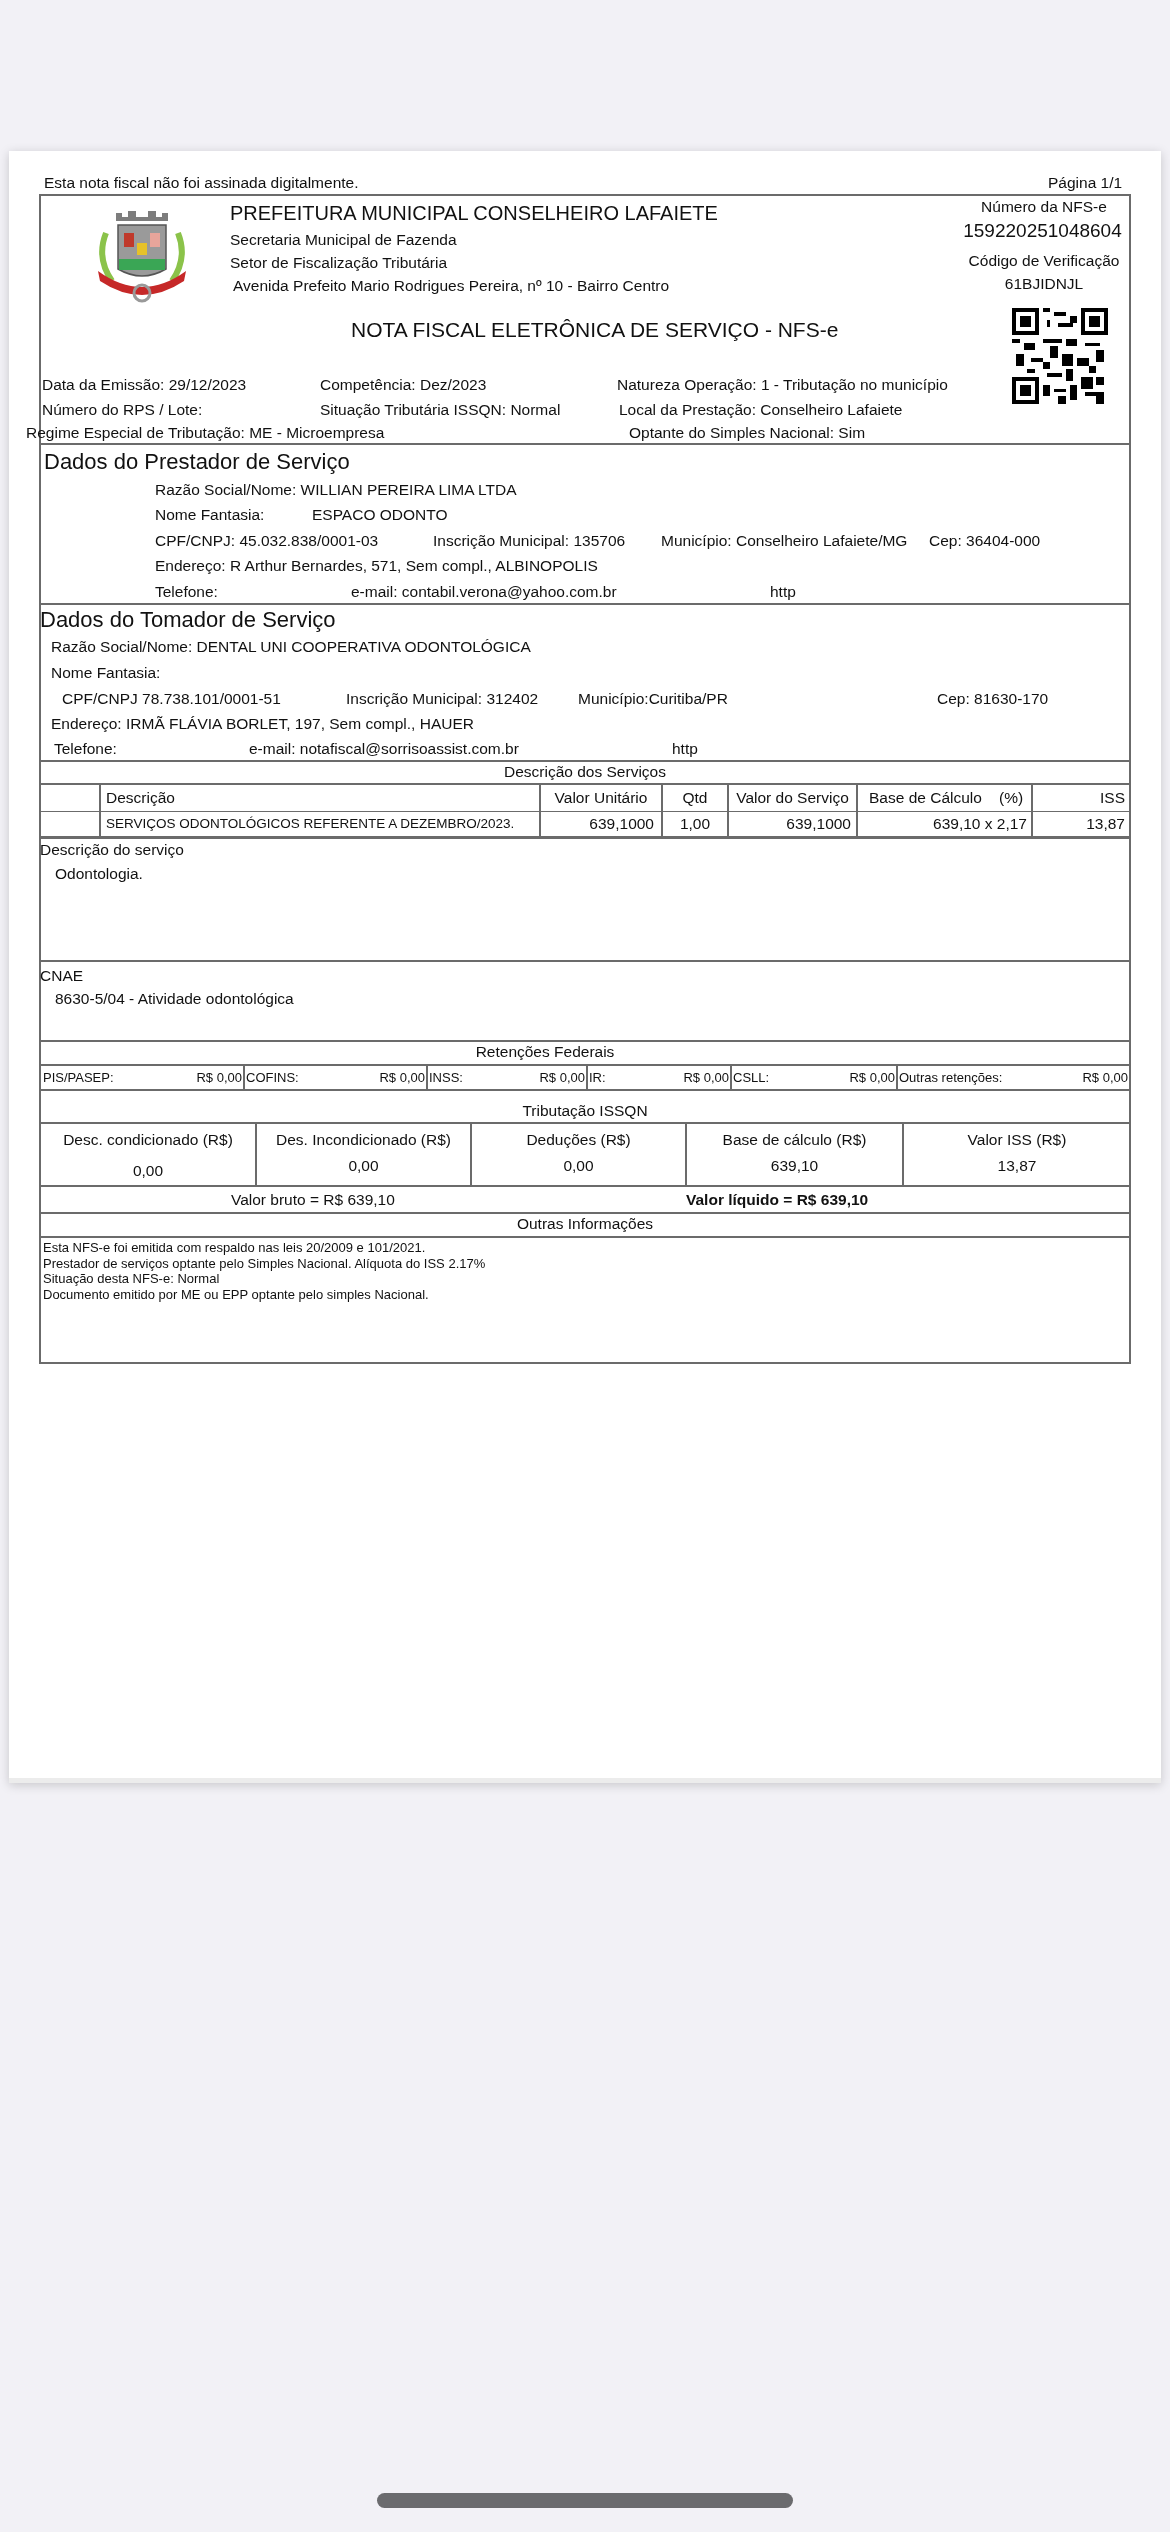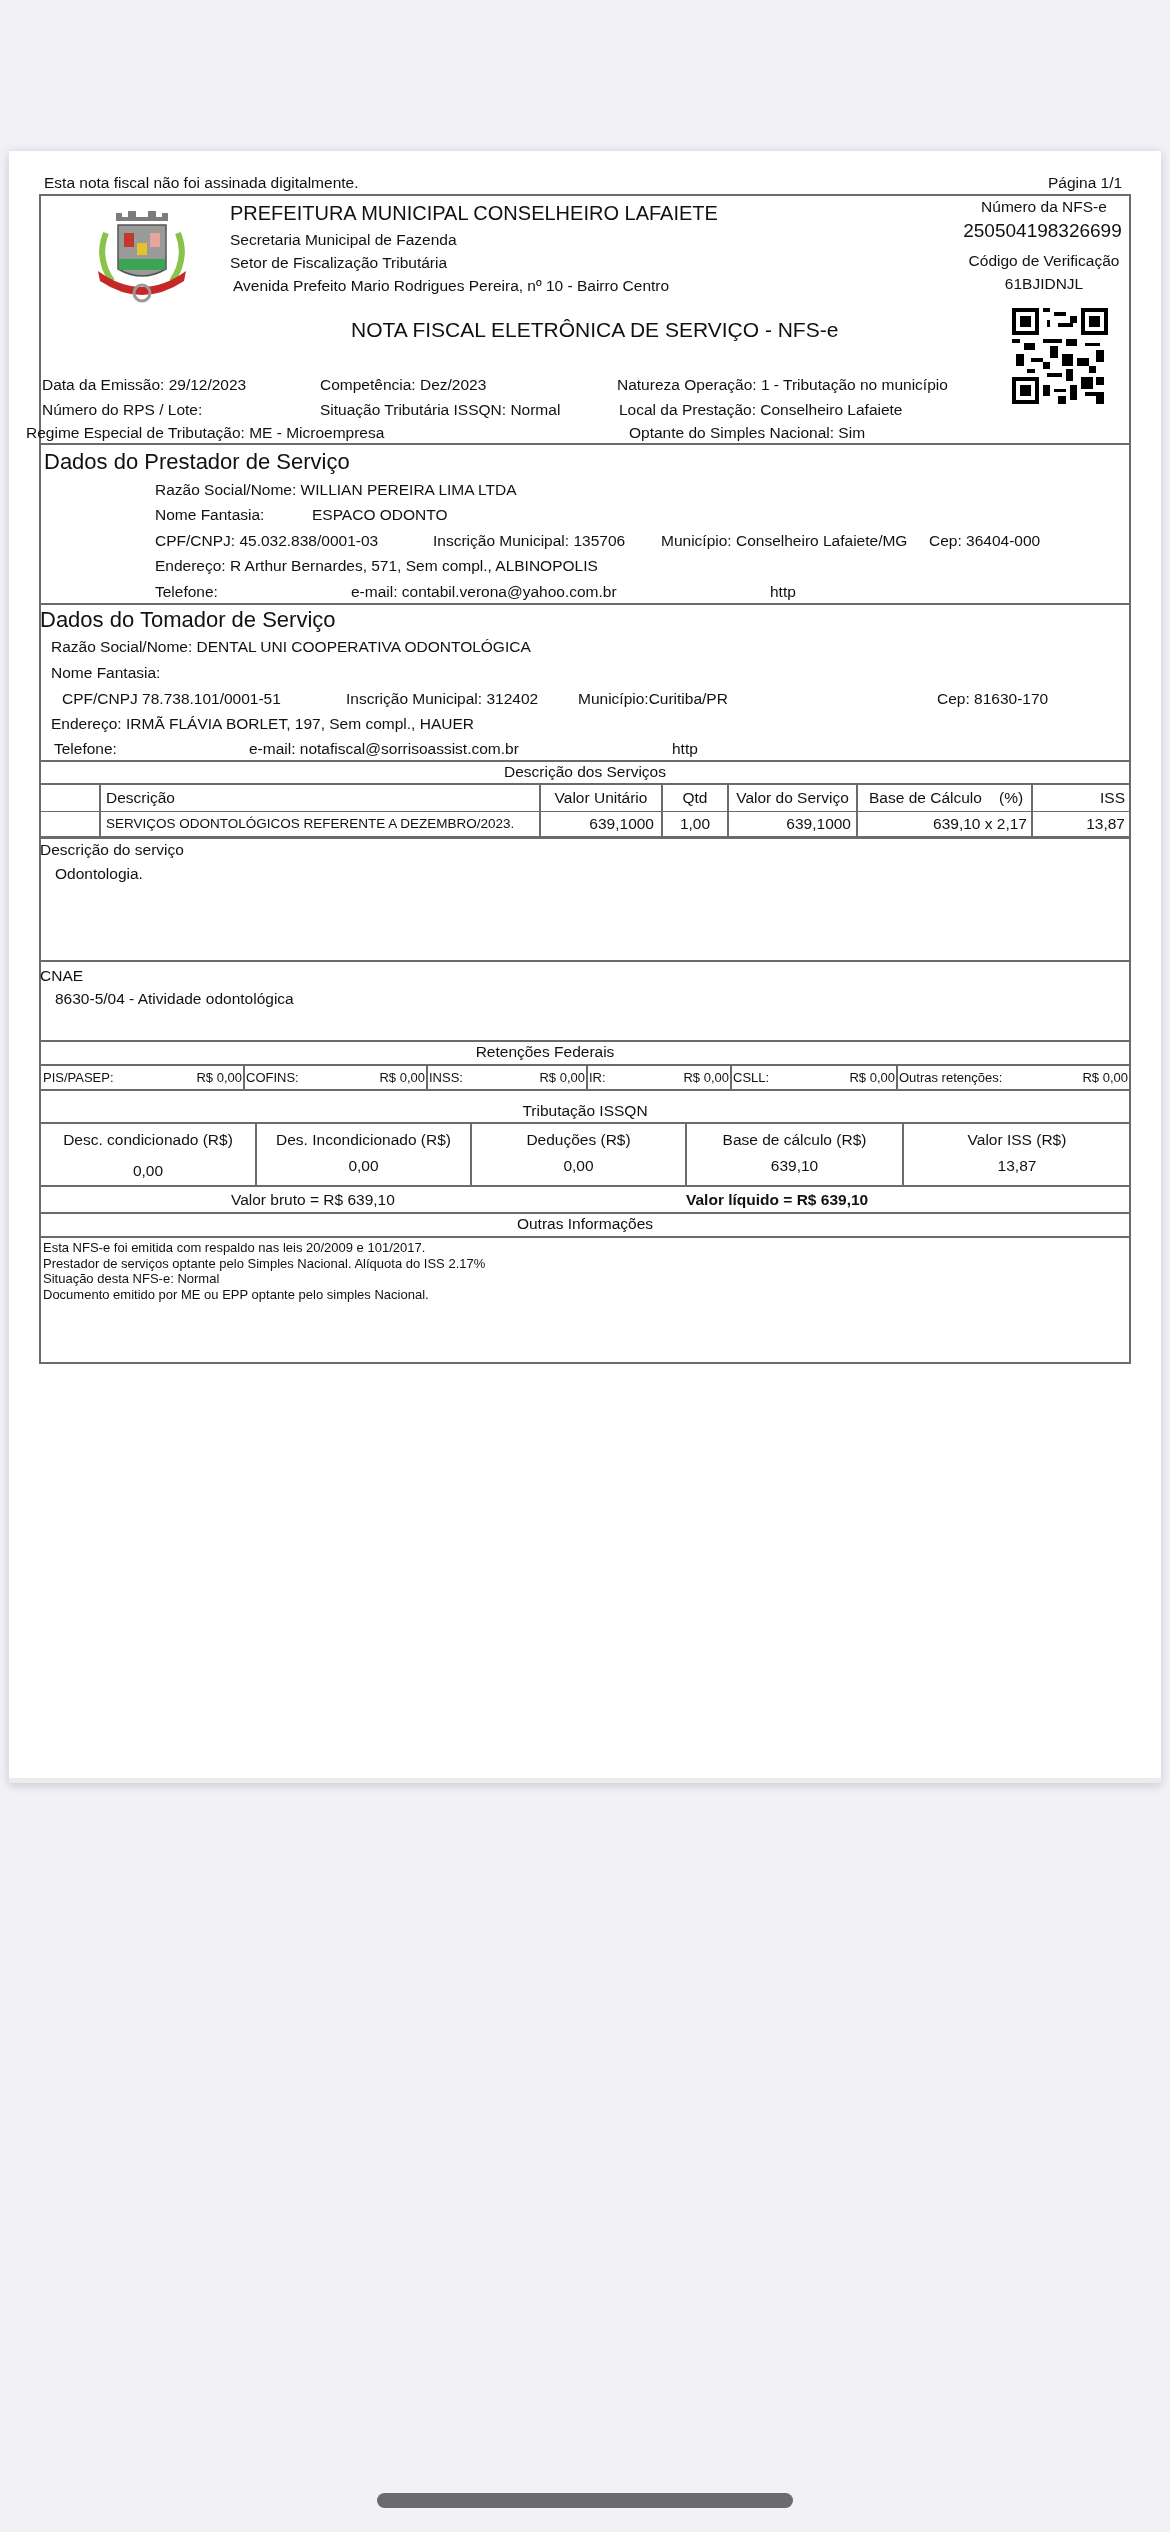--- a/index.html
+++ b/index.html
@@ -42,21 +42,21 @@
   <path d="M10 68 Q54 100 98 68 L96 78 Q54 106 12 78 Z" fill="#c62828"></path>
   <circle cx="54" cy="90" r="8" fill="none" stroke="#999" stroke-width="3"></circle>
 </svg>
 
 <div class="abs" style="left:230px;top:202px;font-size:20px">PREFEITURA MUNICIPAL CONSELHEIRO LAFAIETE</div>
 <div class="abs t15" style="left:230px;top:231px">Secretaria Municipal de Fazenda</div>
 <div class="abs t15" style="left:230px;top:254px">Setor de Fiscalização Tributária</div>
 <div class="abs t15" style="left:233px;top:277px">Avenida Prefeito Mario Rodrigues Pereira, nº 10 - Bairro Centro</div>
 
 <div class="abs t15 center" style="left:960px;top:198px;width:168px">Número da NFS-e</div>
-<div class="abs center" style="left:955px;top:220px;width:175px;font-size:19px">250504198326699</div>
+<div class="abs center" style="left:955px;top:220px;width:175px;font-size:19px">159220251048604</div>
 <div class="abs t15 center" style="left:960px;top:252px;width:168px">Código de Verificação</div>
 <div class="abs t15 center" style="left:960px;top:275px;width:168px">61BJIDNJL</div>
 
 <svg class="qr" viewBox="0 0 25 25" shape-rendering="crispEdges">
   <rect width="25" height="25" fill="#fff"></rect>
   <g fill="#000">
     <rect x="0" y="0" width="7" height="7"></rect>
       <rect x="1" y="1" width="5" height="5" fill="#fff"></rect>
       <rect x="2" y="2" width="3" height="3"></rect>
     <rect x="18" y="0" width="7" height="7"></rect>
@@ -214,20 +214,20 @@
 
 <div class="hline" style="top:1185px"></div>
 
 <div class="abs t15" style="left:231px;top:1191px">Valor bruto = R$ 639,10</div>
 <div class="abs t15 bold" style="left:686px;top:1191px">Valor líquido = R$ 639,10</div>
 <div class="hline" style="top:1212px"></div>
 
 <div class="abs t15 center" style="left:39px;top:1215px;width:1092px">Outras Informações</div>
 <div class="hline" style="top:1236px"></div>
 <div class="abs t12" style="left:43px;top:1240px;line-height:15.5px">
-  <div>Esta NFS-e foi emitida com respaldo nas leis 20/2009 e 101/2017.</div>
+  <div>Esta NFS-e foi emitida com respaldo nas leis 20/2009 e 101/2021.</div>
   <div>Prestador de serviços optante pelo Simples Nacional. Alíquota do ISS 2.17%</div>
   <div>Situação desta NFS-e: Normal</div>
   <div>Documento emitido por ME ou EPP optante pelo simples Nacional.</div>
   <div style="height:15.5px"></div>
 </div>
 
 <div class="home-indicator"></div>
 
 </body></html>

